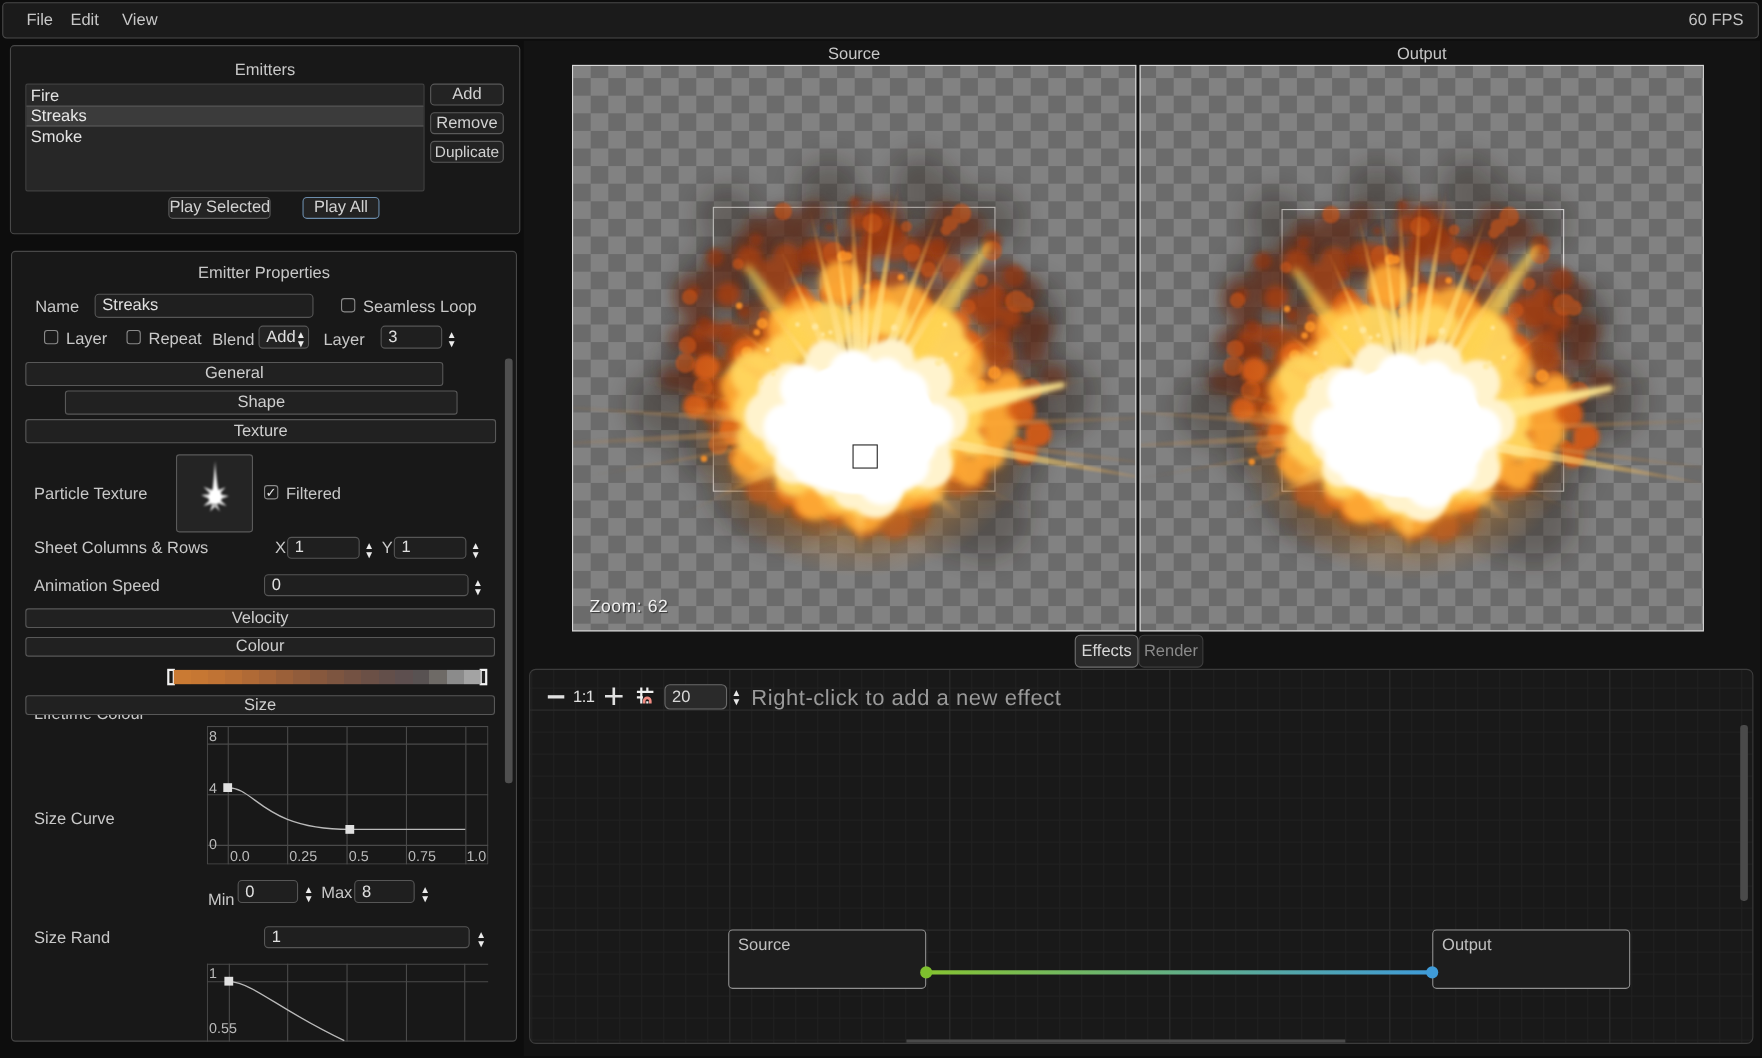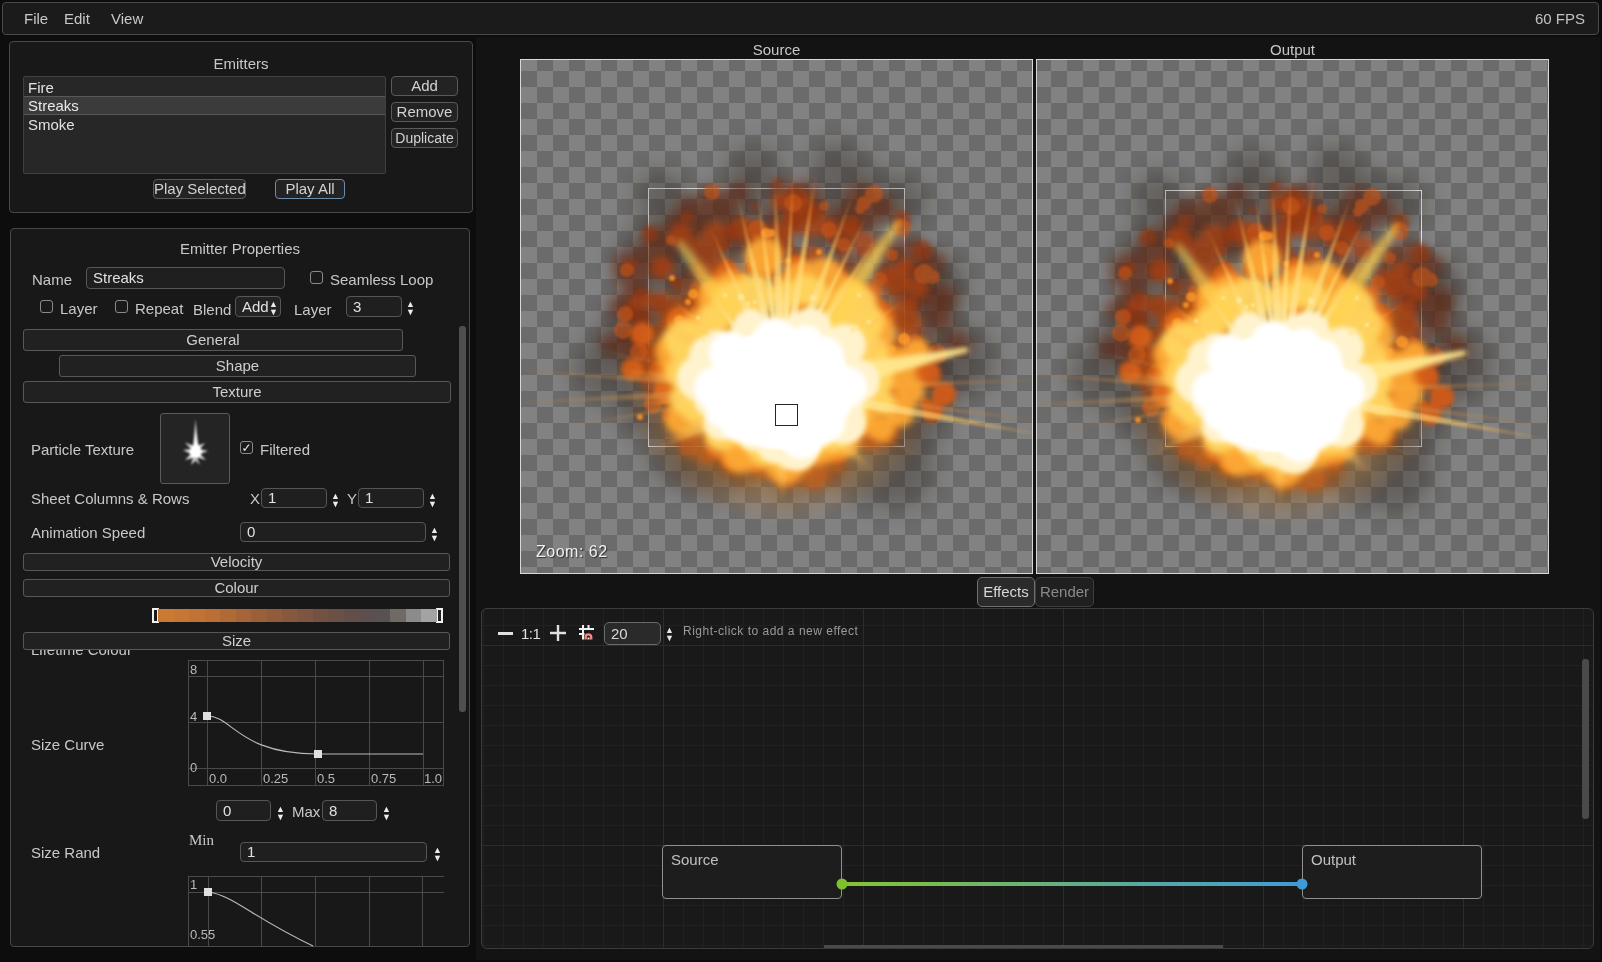--- a/index.html
+++ b/index.html
@@ -121,21 +121,21 @@
     <rect x="126" y="90" width="8" height="8" fill="#e0e0e0"></rect>
     <text x="2" y="14" fill="#b9b9b9" font-size="13px" font-family="Liberation Sans">8</text>
     <text x="2" y="61" fill="#b9b9b9" font-size="13px" font-family="Liberation Sans">4</text>
     <text x="2" y="112" fill="#b9b9b9" font-size="13px" font-family="Liberation Sans">0</text>
     <text x="21" y="123" fill="#b9b9b9" font-size="13px" font-family="Liberation Sans">0.0</text>
     <text x="75" y="123" fill="#b9b9b9" font-size="13px" font-family="Liberation Sans">0.25</text>
     <text x="129" y="123" fill="#b9b9b9" font-size="13px" font-family="Liberation Sans">0.5</text>
     <text x="183" y="123" fill="#b9b9b9" font-size="13px" font-family="Liberation Sans">0.75</text>
     <text x="236" y="123" fill="#b9b9b9" font-size="13px" font-family="Liberation Sans">1.0</text>
   </svg>
-<div class="lbl" style="left:189px;top:832px;font-family:Liberation Serif, serif;">Min</div>
+<div class="lbl" style="left:189px;top:810px;">Min</div>
 <div class="inp" style="left:216px;top:800px;width:55px;height:21px;line-height:19px;">0</div>
 <div class="spin" style="left:275px;top:805px;">▲<br>▼</div>
 <div class="lbl" style="left:292px;top:803px;">Max</div>
 <div class="inp" style="left:322px;top:800px;width:55px;height:21px;line-height:19px;">8</div>
 <div class="spin" style="left:381px;top:805px;">▲<br>▼</div>
 <div class="lbl" style="left:31px;top:844px;">Size Rand</div>
 <div class="inp" style="left:240px;top:842px;width:187px;height:20px;line-height:18px;">1</div>
 <div class="spin" style="left:432px;top:846px;">▲<br>▼</div>
 <svg class="abs" style="left:188px;top:876px;" width="256" height="71" viewBox="0 0 256 71">
     <line x1="0" y1="0.5" x2="256" y2="0.5" stroke="#4a4a4a"></line>
@@ -1618,21 +1618,21 @@
 <div style="position:absolute;left:39px;top:16px;color:#e0e0e0;font-size:15px;letter-spacing:-0.5px;">1:1</div>
 <svg style="position:absolute;left:67px;top:15px;" width="18" height="18">
       <path d="M9,1 V17 M1,9 H17" stroke="#e0e0e0" stroke-width="2.4"></path>
     </svg>
 <svg style="position:absolute;left:95px;top:14px;" width="20" height="20">
       <path d="M6,2 V16.5 M11.5,2 V7 M11.5,14.5 V16.5 M2,6 H17 M2,11 H7.5" stroke="#f0f0f0" stroke-width="2"></path>
       <path d="M8.6,16.5 V14.2 A2.8,2.8 0 0 1 14.2,14.2 V16.5" fill="none" stroke="#f28b82" stroke-width="2.4"></path>
     </svg>
 <div style="position:absolute;left:122px;top:13px;width:57px;height:23px;background:#2a2a2a;border:1px solid #6a6a6a;border-radius:5px;color:#d8d8d8;font-size:15px;line-height:21px;padding-left:6px;">20</div>
 <div class="spin" style="left:182px;top:17px;color:#e8e8e8;">▲<br>▼</div>
-<div style="position:absolute;left:201px;top:15px;color:#9a9a9a;font-size:12px;letter-spacing:0.5px;">Right-click to add a new effect</div>
+<div style="position:absolute;left:201px;top:15px;color:#9a9a9a;font-size:20px;letter-spacing:0.5px;">Right-click to add a new effect</div>
 
   <svg style="position:absolute;left:0;top:0;z-index:2;" width="1113" height="341" viewBox="0 0 1113 341">
     <defs>
         <linearGradient id="conn" gradientUnits="userSpaceOnUse" x1="360" y1="0" x2="820" y2="0">
       <stop offset="0" stop-color="#86c332"></stop>
           <stop offset="1" stop-color="#3f9bd8"></stop>
     </linearGradient>
       </defs>
     <line x1="360" y1="275" x2="820" y2="275" stroke="url(#conn)" stroke-width="4"></line>
     <circle cx="360" cy="275" r="5.5" fill="#7ec02e"></circle>

